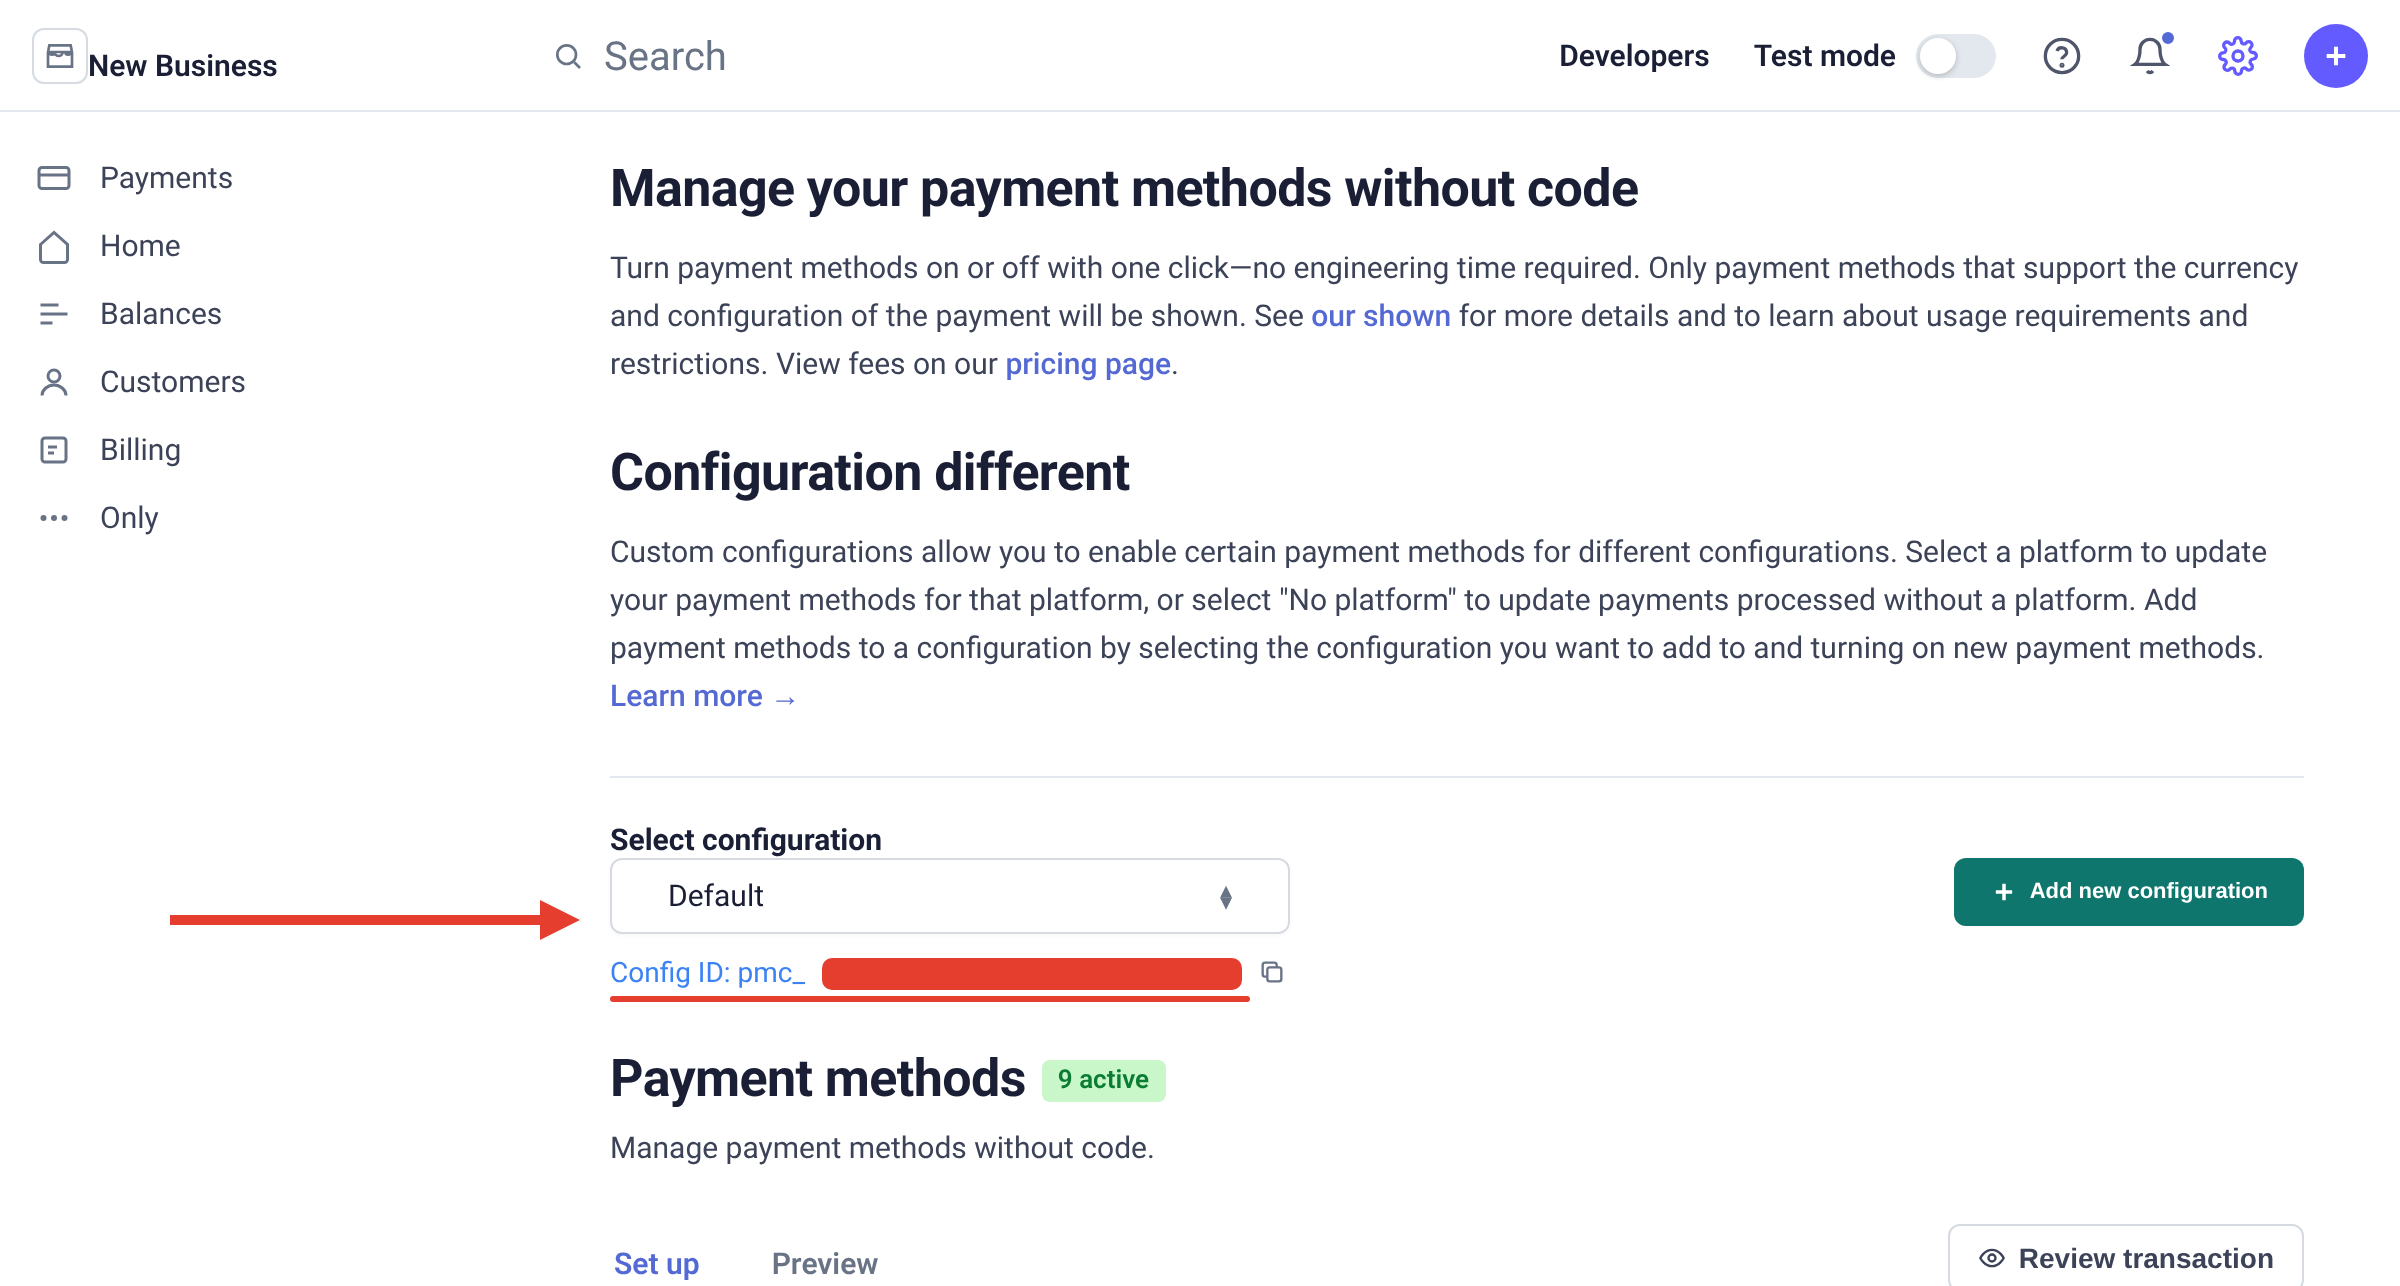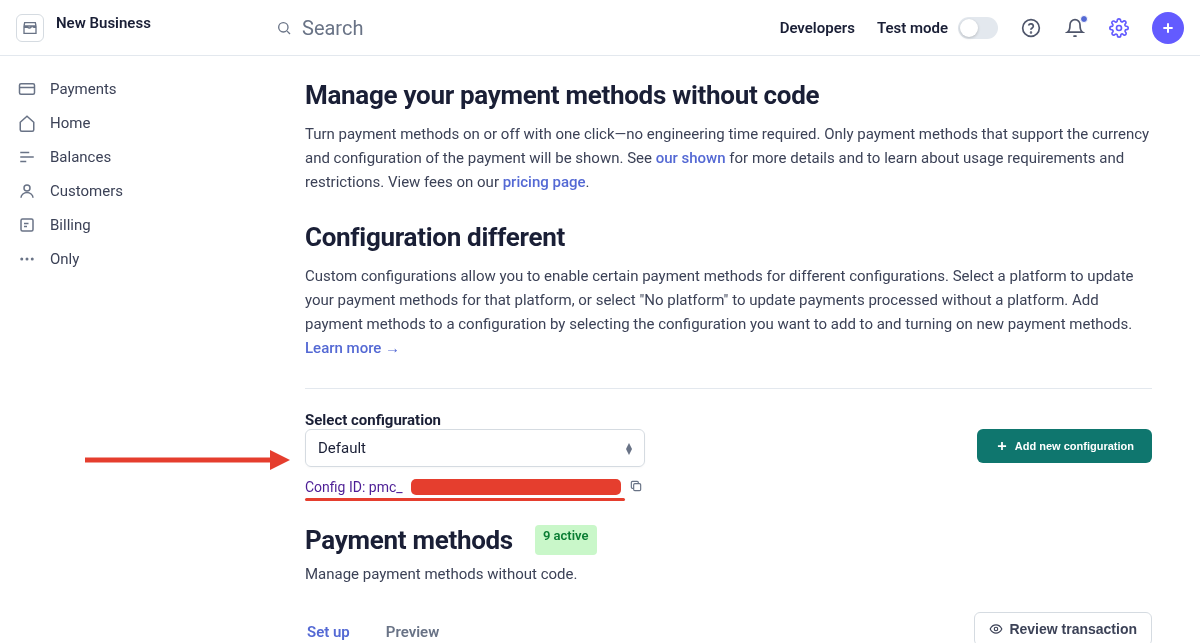--- a/index.html
+++ b/index.html
@@ -1,46 +1,46 @@
 <!DOCTYPE html>
 <html><head>
   <meta charset="utf-8">
   <style>
     * { box-sizing: border-box; margin: 0; padding: 0; }
     body { font-family: -apple-system, BlinkMacSystemFont, "Segoe UI", Roboto, sans-serif; background: #fff; color: #1a1f36; width: 1200px; height: 643px; overflow: hidden; }
     .topbar { display: flex; align-items: center; height: 56px; padding: 0 16px; border-bottom: 1px solid #e3e8ee; gap: 20px; }
-    .brand { display: flex; align-items: flex-start; gap: 12px; font-weight: 600; font-size: 15px; width: 240px; }
+    .brand { display: flex; align-items: flex-end; gap: 0; font-weight: 600; font-size: 15px; width: 240px; }
     .brand-icon { width: 28px; height: 28px; border: 1px solid #d5dbe1; border-radius: 6px; display: flex; align-items: center; justify-content: center; color: #697386; }
     .search { display: flex; align-items: center; gap: 10px; color: #697386; flex: 1; cursor: text; font-size: 20px; }
     .top-right { display: flex; align-items: center; gap: 22px; }
     .top-link { font-weight: 600; font-size: 15px; color: #1a1f36; cursor: pointer; }
     .toggle { width: 40px; height: 22px; background: #e3e8ee; border-radius: 11px; position: relative; cursor: pointer; }
     .toggle::after { content: ""; position: absolute; width: 18px; height: 18px; background: #fff; border-radius: 50%; top: 2px; left: 2px; box-shadow: 0 1px 3px rgba(0,0,0,0.2); }
     .icon-btn { width: 22px; height: 22px; color: #4f566b; cursor: pointer; display: flex; align-items: center; justify-content: center; position: relative; }
     .notif-dot { position: absolute; top: -2px; right: -2px; width: 8px; height: 8px; background: #5469d4; border-radius: 50%; border: 1px solid #fff; }
     .plus-btn { width: 32px; height: 32px; border-radius: 50%; background: #635bff; color: #fff; display: flex; align-items: center; justify-content: center; font-size: 20px; cursor: pointer; }
     .layout { display: flex; height: calc(643px - 56px); }
     .sidebar { width: 185px; padding: 16px 0; }
     .nav-item { display: flex; align-items: center; gap: 14px; padding: 8px 18px; font-size: 15px; color: #3c4257; cursor: pointer; }
     .nav-icon { width: 18px; height: 18px; color: #697386; display: flex; align-items: center; justify-content: center; }
     .main { flex: 1; padding: 24px 48px 0 120px; overflow-y: auto; }
     h2 { font-size: 26px; font-weight: 700; margin-bottom: 12px; letter-spacing: -0.3px; }
     .para { font-size: 15px; line-height: 1.6; color: #3c4257; margin-bottom: 28px; }
     .link { color: #5469d4; font-weight: 500; cursor: pointer; }
     .divider { border-top: 1px solid #e3e8ee; margin-bottom: 22px; }
     .label { font-size: 15px; font-weight: 700; }
     .config-row { display: flex; align-items: flex-start; justify-content: space-between; gap: 20px; margin-bottom: 12px; }
-    .select { width: 340px; height: 38px; border: 1px solid #d5dbe1; border-radius: 6px; display: flex; align-items: center; justify-content: space-between; padding: 0 12px; font-size: 15px; cursor: pointer; box-shadow: 0 1px 2px rgba(0,0,0,0.03); }
+    .select { width: 340px; height: 38px; border: 1px solid #d5dbe1; border-radius: 6px; display: flex; align-items: center; justify-content: space-between; padding: 0 28px; font-size: 15px; cursor: pointer; box-shadow: 0 1px 2px rgba(0,0,0,0.03); }
     .select-arrows { color: #697386; font-size: 12px; line-height: 6px; display: flex; flex-direction: column; }
     .btn-primary { background: #0f766e; color: #fff; border-radius: 6px; padding: 10px 18px; font-size: 11px; font-weight: 600; cursor: pointer; display: inline-flex; align-items: center; gap: 6px; border: none; }
-    .config-id-row { display: flex; align-items: center; gap: 8px; font-size: 14px; color: #4c1d95; position: relative; margin-bottom: 30px; }
+    .config-id-row { display: flex; align-items: center; gap: 8px; font-size: 14px; color: #3b82f6; position: relative; margin-bottom: 30px; }
     .redaction { width: 210px; height: 16px; background: #e53e2e; border-radius: 5px; display: inline-block; }
     .underline { position: absolute; left: 0; bottom: -6px; width: 320px; height: 3px; background: #e53e2e; border-radius: 2px; }
     .copy-icon { width: 16px; height: 16px; color: #697386; cursor: pointer; }
-    .pm-heading { display: flex; gap: 22px; margin-bottom: 10px; }
+    .pm-heading { display: flex; align-items: center; gap: 8px; margin-bottom: 10px; }
     .pm-heading h2 { margin-bottom: 0; }
     .badge { background: #c9f7c9; color: #0a7d33; font-size: 13px; font-weight: 600; padding: 3px 8px; border-radius: 4px; }
     .sub { font-size: 15px; color: #3c4257; margin-bottom: 28px; }
     .tabs-row { display: flex; align-items: center; justify-content: space-between; border-bottom: 1px solid #e3e8ee; }
     .tabs { display: flex; gap: 32px; }
     .tab { padding: 12px 2px; font-size: 15px; font-weight: 600; color: #697386; cursor: pointer; border-bottom: 3px solid transparent; }
     .tab.active { color: #5469d4; border-bottom-color: #5469d4; }
     .btn-secondary { background: #fff; border: 1px solid #d5dbe1; border-radius: 6px; padding: 8px 14px; font-size: 14px; font-weight: 600; cursor: pointer; display: inline-flex; align-items: center; gap: 6px; color: #3c4257; margin-bottom: 10px; }
     .arrow-annotation { position: absolute; left: 85px; top: 445px; pointer-events: none; }
     svg { display: block; }

